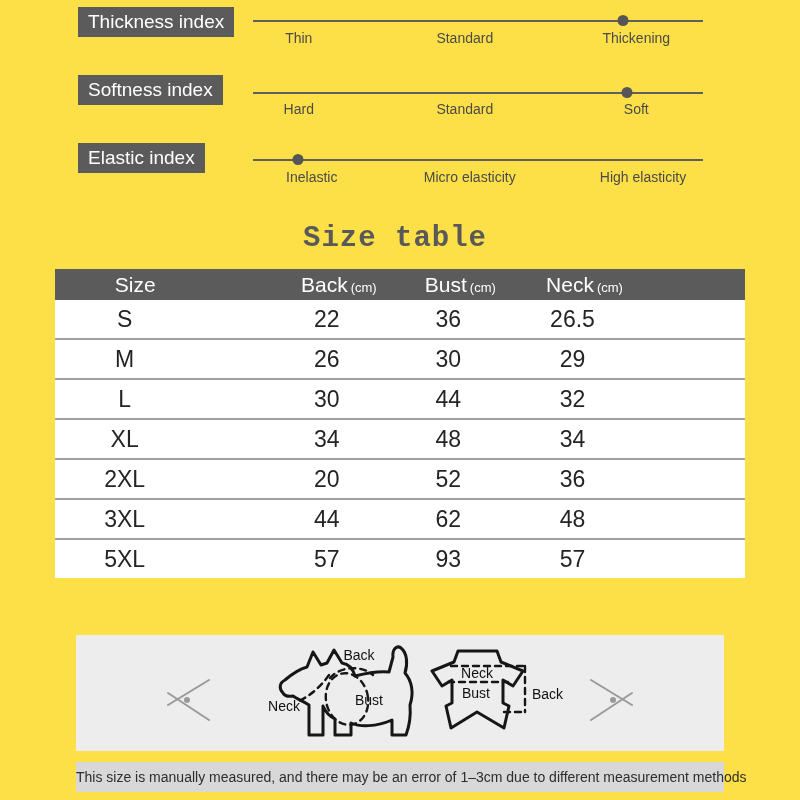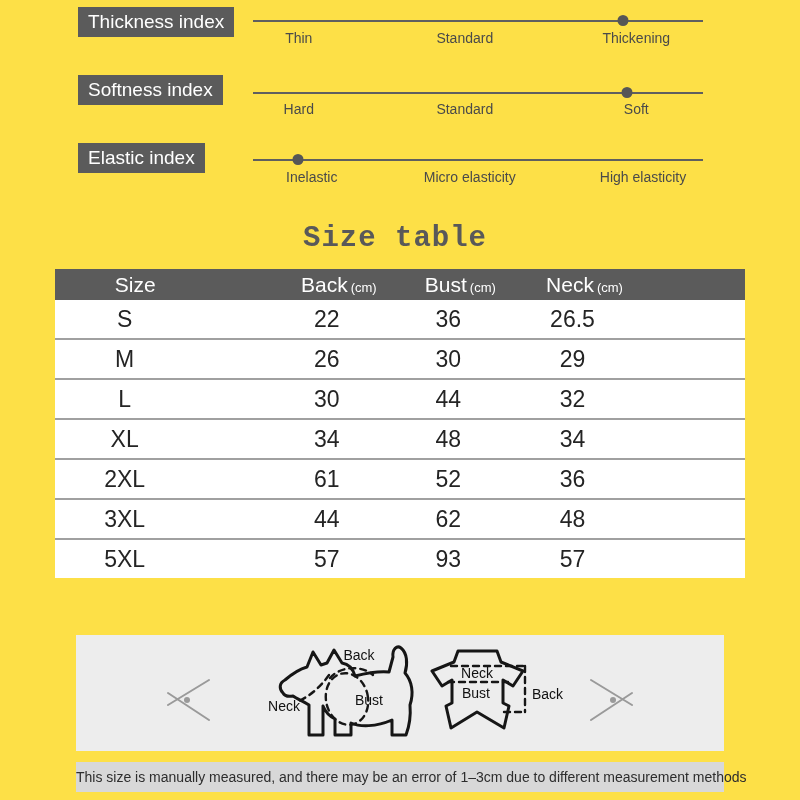--- a/index.html
+++ b/index.html
@@ -115,21 +115,21 @@
       <div class="cell c4">32</div>
     </div>
     <div class="trow">
       <div class="cell c1">XL</div>
       <div class="cell c2">34</div>
       <div class="cell c3">48</div>
       <div class="cell c4">34</div>
     </div>
     <div class="trow">
       <div class="cell c1">2XL</div>
-      <div class="cell c2">61</div>
+      <div class="cell c2">20</div>
       <div class="cell c3">52</div>
       <div class="cell c4">36</div>
     </div>
     <div class="trow">
       <div class="cell c1">3XL</div>
       <div class="cell c2">44</div>
       <div class="cell c3">62</div>
       <div class="cell c4">48</div>
     </div>
     <div class="trow">

